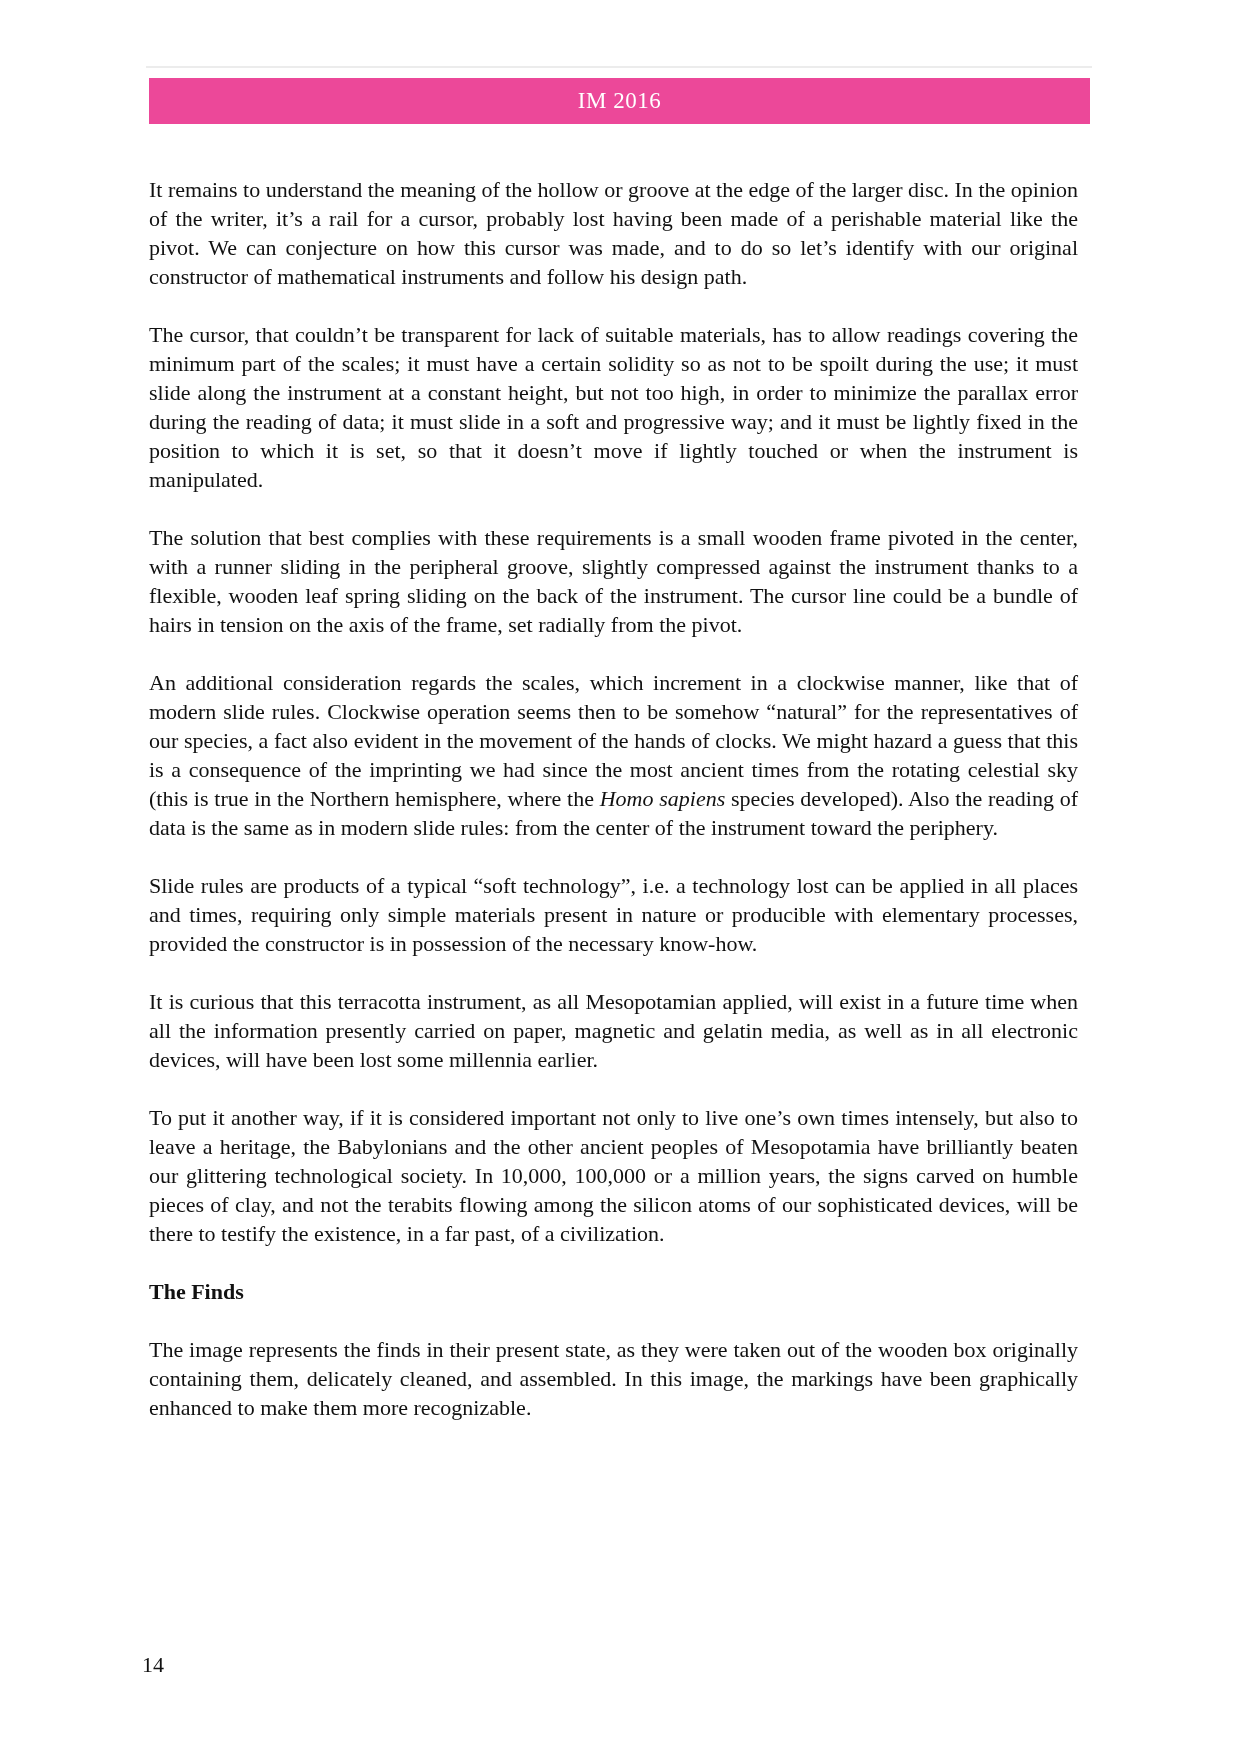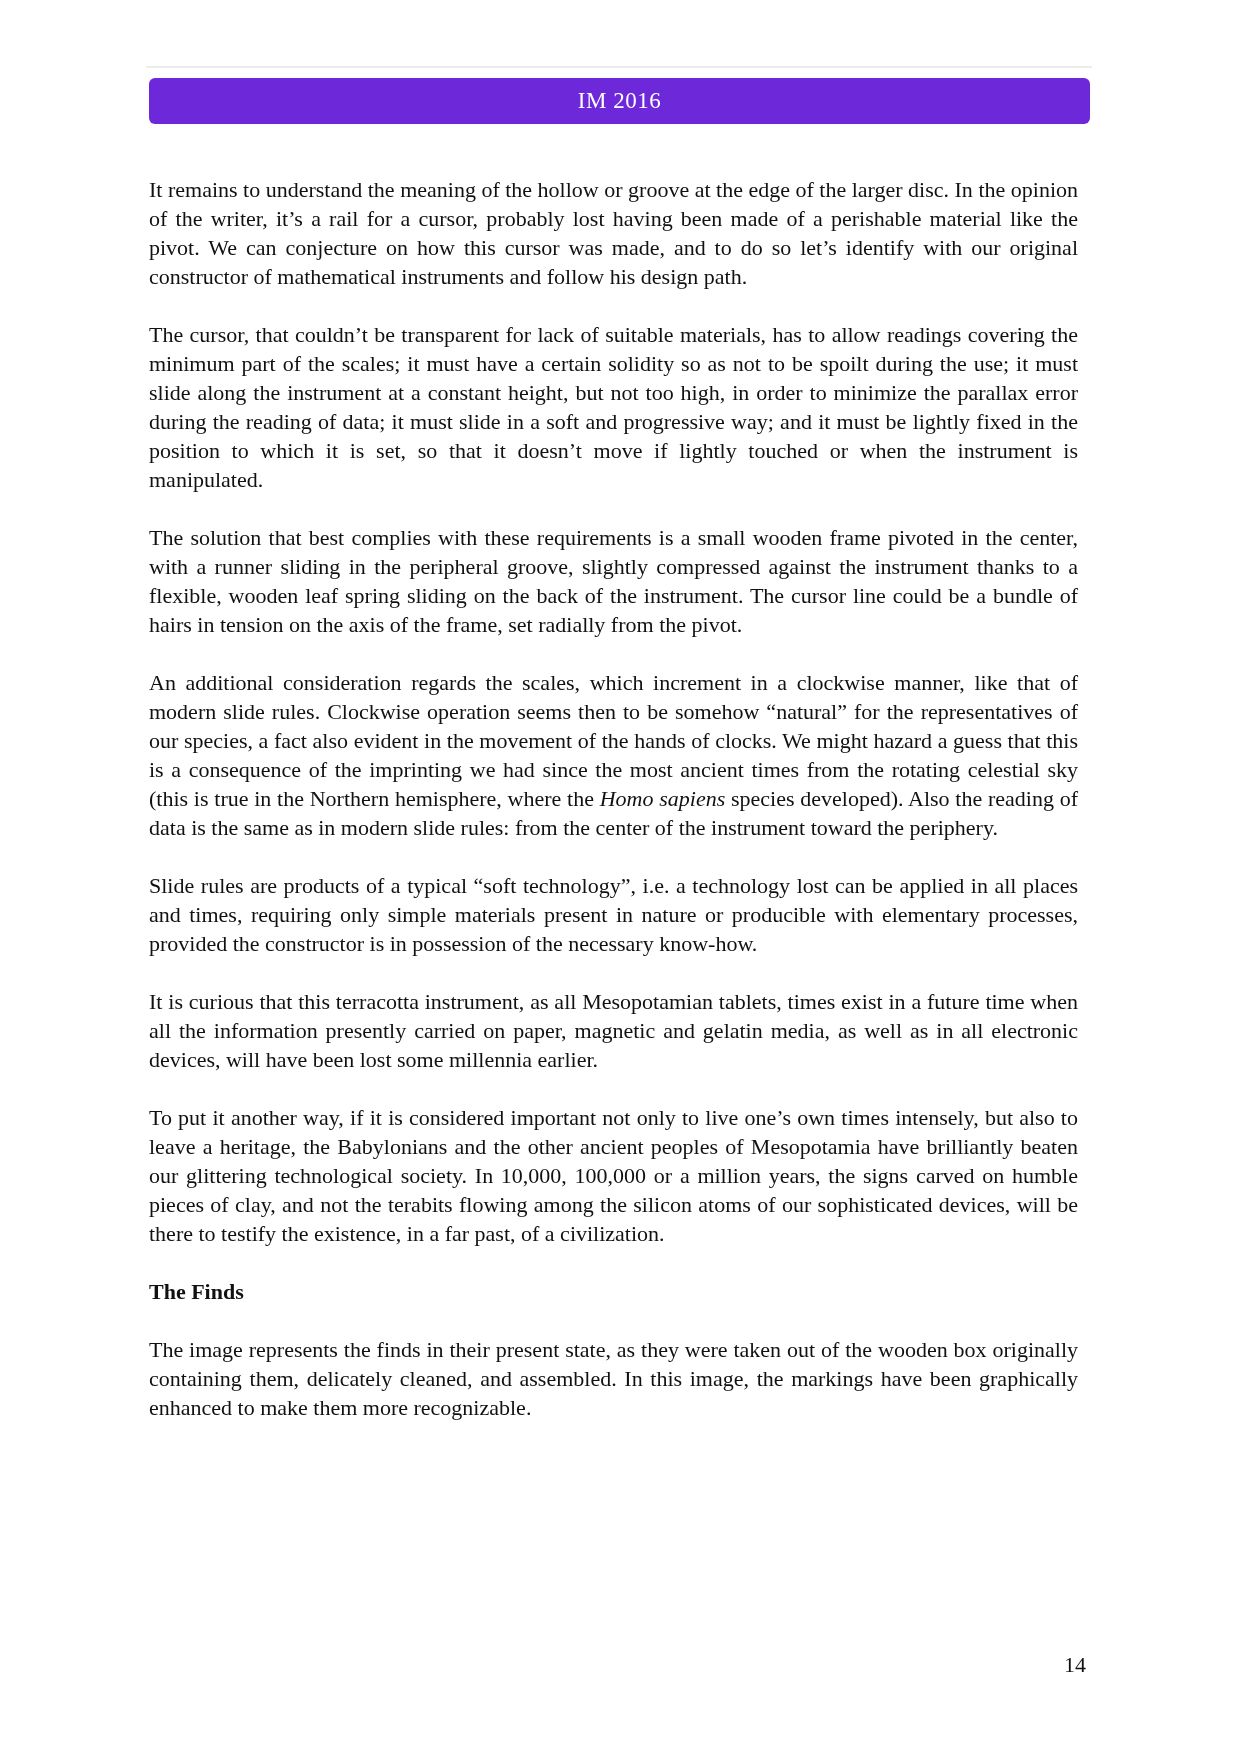--- a/index.html
+++ b/index.html
@@ -50,46 +50,46 @@
   .section-heading {
     font-size: 22px;
     line-height: 29px;
     font-weight: bold;
     text-align: left;
     margin: 0 0 29px 0;
   }
   .species-italic { font-style: italic; }
   .page-footer {
     position: absolute;
-    left: 149px;
+    left: 142px;
     top: 1650px;
     width: 937px;
-    text-align: right;
+    text-align: left;
     font-size: 22px;
     line-height: 29px;
   }
 </style>
 </head>
 <body>
 
 <div class="page">
 
   <div class="top-rule"></div>
 
-  <header class="header-bar" style="background-color: #6d28d9; border-radius: 6px;">
+  <header class="header-bar" style="background-color: #ec4899;">
     <span class="journal-title" style="color: rgb(255, 255, 255);">IM 2016</span>
   </header>
 
   <main class="content">
     <p>It remains to understand the meaning of the hollow or groove at the edge of the larger disc. In the opinion of the writer, it’s a rail for a cursor, probably lost having been made of a perishable material like the pivot. We can conjecture on how this cursor was made, and to do so let’s identify with our original constructor of mathematical instruments and follow his design path.</p>
     <p>The cursor, that couldn’t be transparent for lack of suitable materials, has to allow readings covering the minimum part of the scales; it must have a certain solidity so as not to be spoilt during the use; it must slide along the instrument at a constant height, but not too high, in order to minimize  the parallax error during the reading of data; it must slide in a soft and progressive way; and it must be lightly fixed in the position to which it is set, so that it doesn’t move if lightly touched or when the instrument is manipulated.</p>
     <p>The solution that best complies with these requirements is a small wooden frame pivoted in the center, with a runner sliding in the peripheral groove, slightly compressed against the instrument thanks to a flexible, wooden leaf spring sliding on the back of the instrument. The cursor line could be a bundle of hairs in tension on the axis of the frame, set radially from the pivot.</p>
     <p><span>An additional consideration regards the scales, which increment in a clockwise manner, like that of modern slide rules. Clockwise operation seems then to be somehow “natural” for the representatives of our species, a fact also evident in the movement of the hands of clocks. We might hazard a guess that this is a consequence of the imprinting we had since the most ancient times from the rotating celestial sky (this is true in the Northern hemisphere, where the  </span><span class="species-italic">Homo sapiens</span><span> species developed). Also the reading of data is the same as in modern slide rules: from the center of the instrument toward the periphery.</span></p>
     <p>Slide rules are products of a typical “soft technology”, i.e. a technology lost can be applied in all places and times, requiring only simple materials present in nature or producible with elementary processes, provided the constructor is in possession of the necessary know-how.</p>
-    <p>It is curious that this terracotta instrument, as all Mesopotamian tablets, times exist in a future time when all the information presently carried on paper, magnetic and gelatin media, as well as in all electronic devices, will have been lost  some millennia earlier.</p>
+    <p>It is curious that this terracotta instrument, as all Mesopotamian applied, will exist in a future time when all the information presently carried on paper, magnetic and gelatin media, as well as in all electronic devices, will have been lost  some millennia earlier.</p>
     <p>To put it another way, if it is considered important not only to live one’s own times intensely, but also to leave a heritage, the Babylonians and the other ancient peoples of  Mesopotamia have brilliantly beaten our glittering technological society. In 10,000, 100,000 or a million years, the signs carved on humble pieces of clay, and not the terabits flowing among the silicon atoms of our sophisticated devices, will be there to testify the existence, in a far past, of a civilization.</p>
     <h2 class="section-heading">The Finds</h2>
     <p>The image represents the finds in their present state, as they were taken out of the wooden box originally containing them, delicately cleaned, and assembled. In this image, the markings have been graphically enhanced to make them more recognizable.</p>
   </main>
 
   <footer class="page-footer">
     <span>14</span>
   </footer>
 
 </div>

